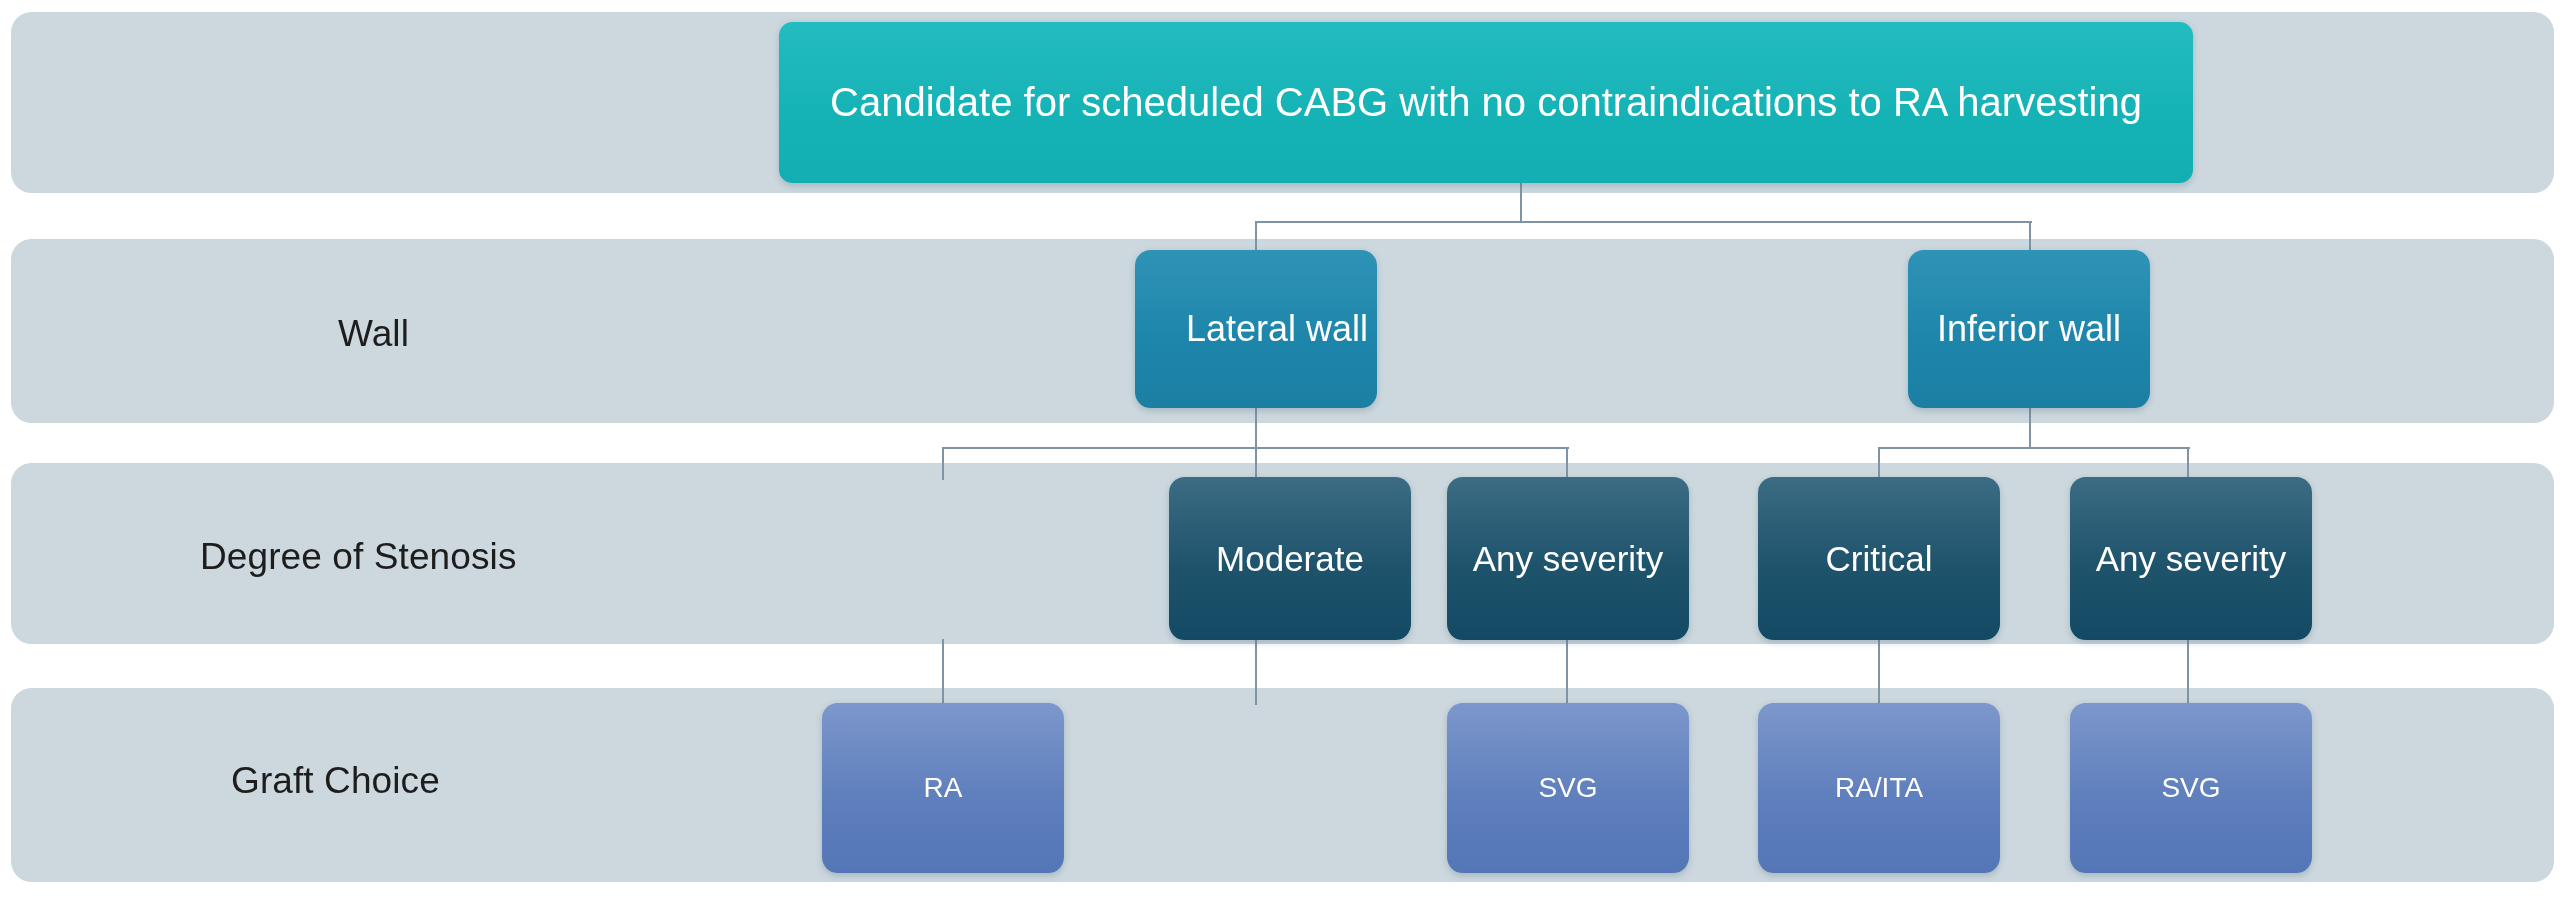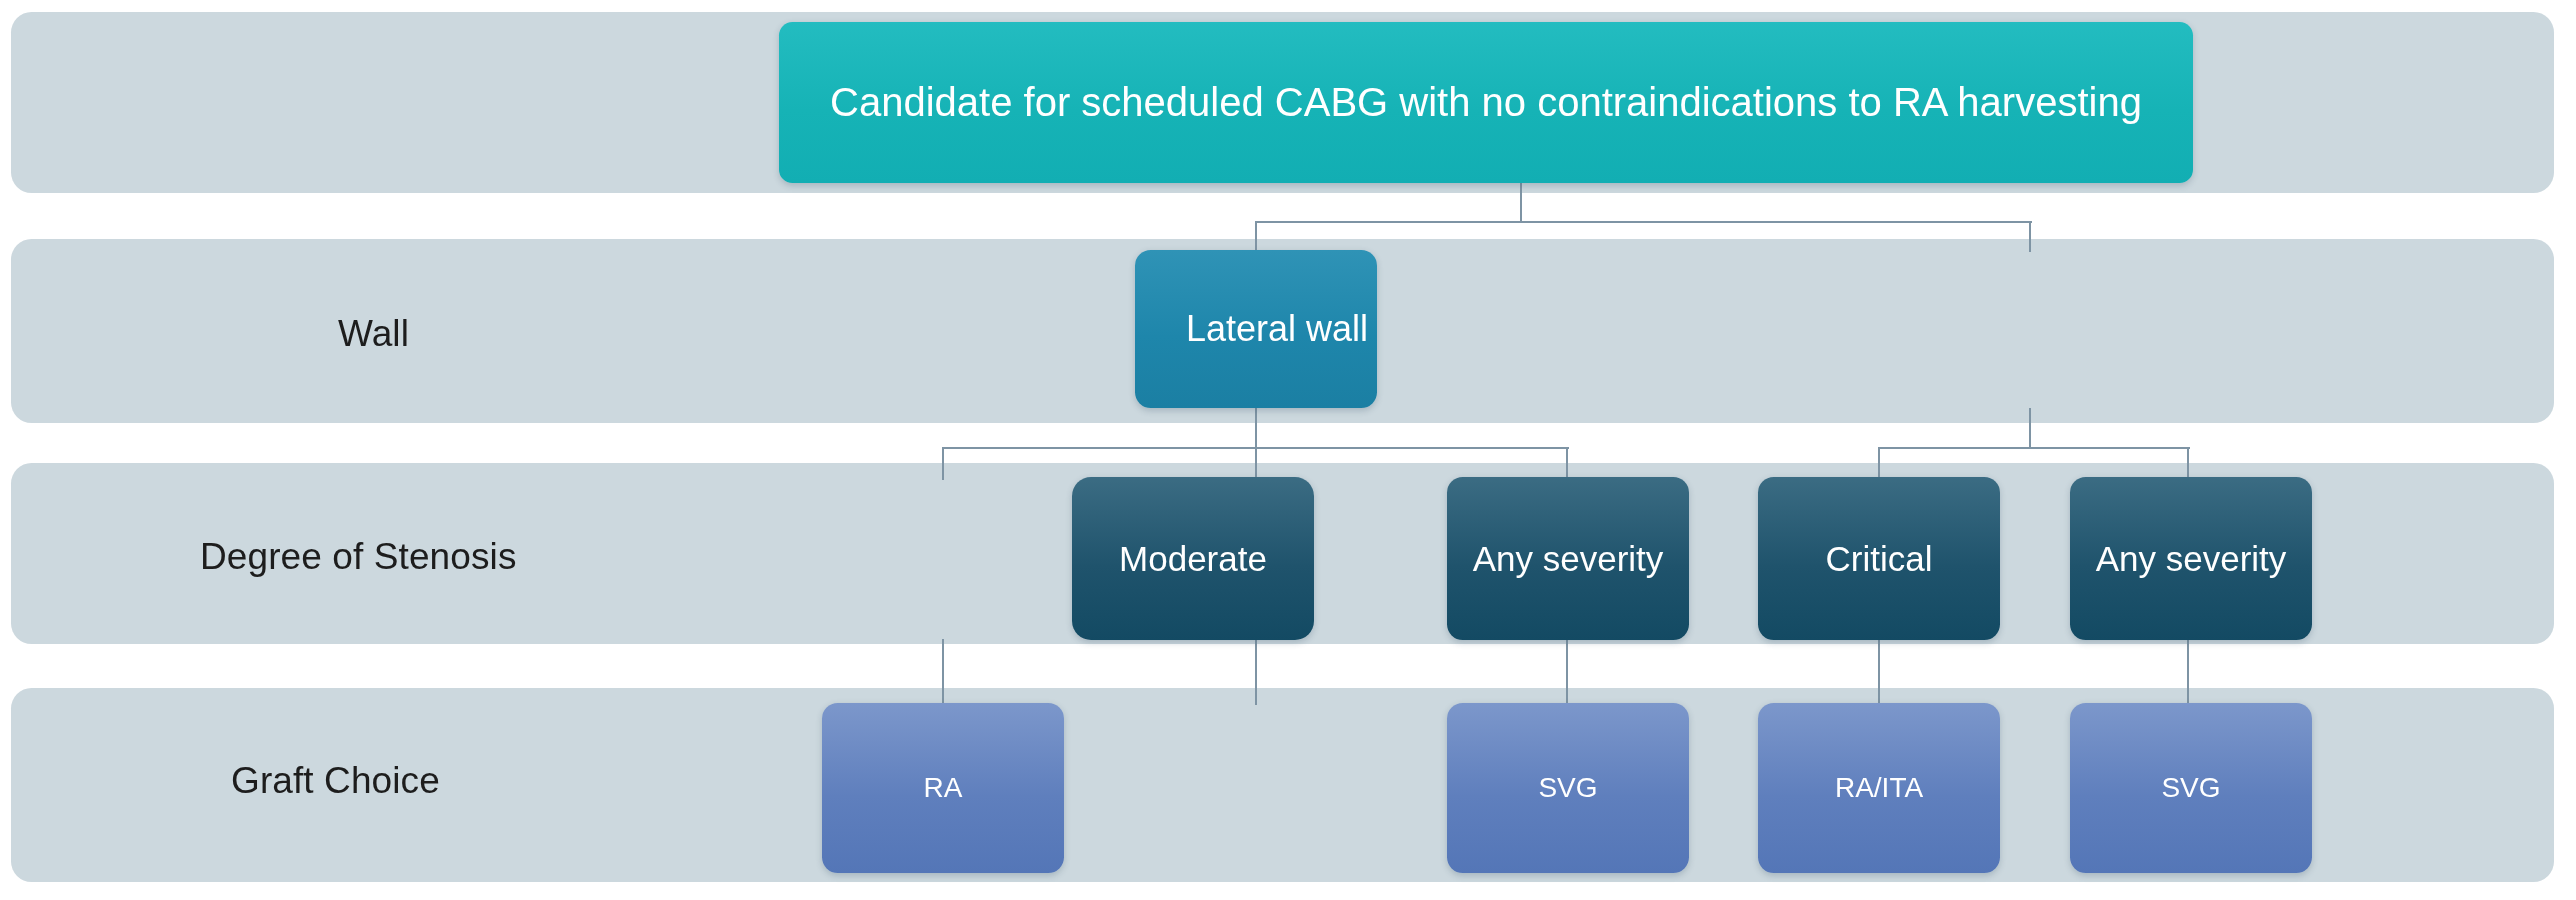--- a/index.html
+++ b/index.html
@@ -71,21 +71,21 @@
   .node.wall.w2{left:1908px;}
 
   
   .node.sten{
     top:477px; height:163px; width:242px;
     background:linear-gradient(180deg,#3b6c83 0%,#1f536c 55%,#134a63 100%);
     font-size:35px;
     border-radius:15.7px;
   }
   .node.sten.s1{left:822px;}
-  .node.sten.s2{left:1072px;border-radius:19px;}
+  .node.sten.s2{left:1169px;}
   .node.sten.s3{left:1447px;}
   .node.sten.s4{left:1758px;}
   .node.sten.s5{left:2070px;}
 
   
   .node.graft{
     top:703px; height:170px; width:242px;
     background:linear-gradient(180deg,#7c97cb 0%,#5f7fbd 55%,#5476b7 100%);
     font-size:28px;
     border-radius:15.7px;
@@ -136,20 +136,23 @@
   <div class="row-label l-sten">Degree of Stenosis</div>
   <div class="row-label l-graft">Graft Choice</div>
 
   <div class="node title">
     <span class="lbl">Candidate for scheduled CABG with no contraindications to RA harvesting</span>
   </div>
 
   <div class="node wall w1">
     <span class="lbl">Lateral wall</span>
   </div>
+  <div class="node wall w2">
+    <span class="lbl">Inferior wall</span>
+  </div>
 
   <div class="node sten s2">
     <span class="lbl">Moderate</span>
   </div>
   <div class="node sten s3">
     <span class="lbl">Any severity</span>
   </div>
   <div class="node sten s4">
     <span class="lbl">Critical</span>
   </div>

